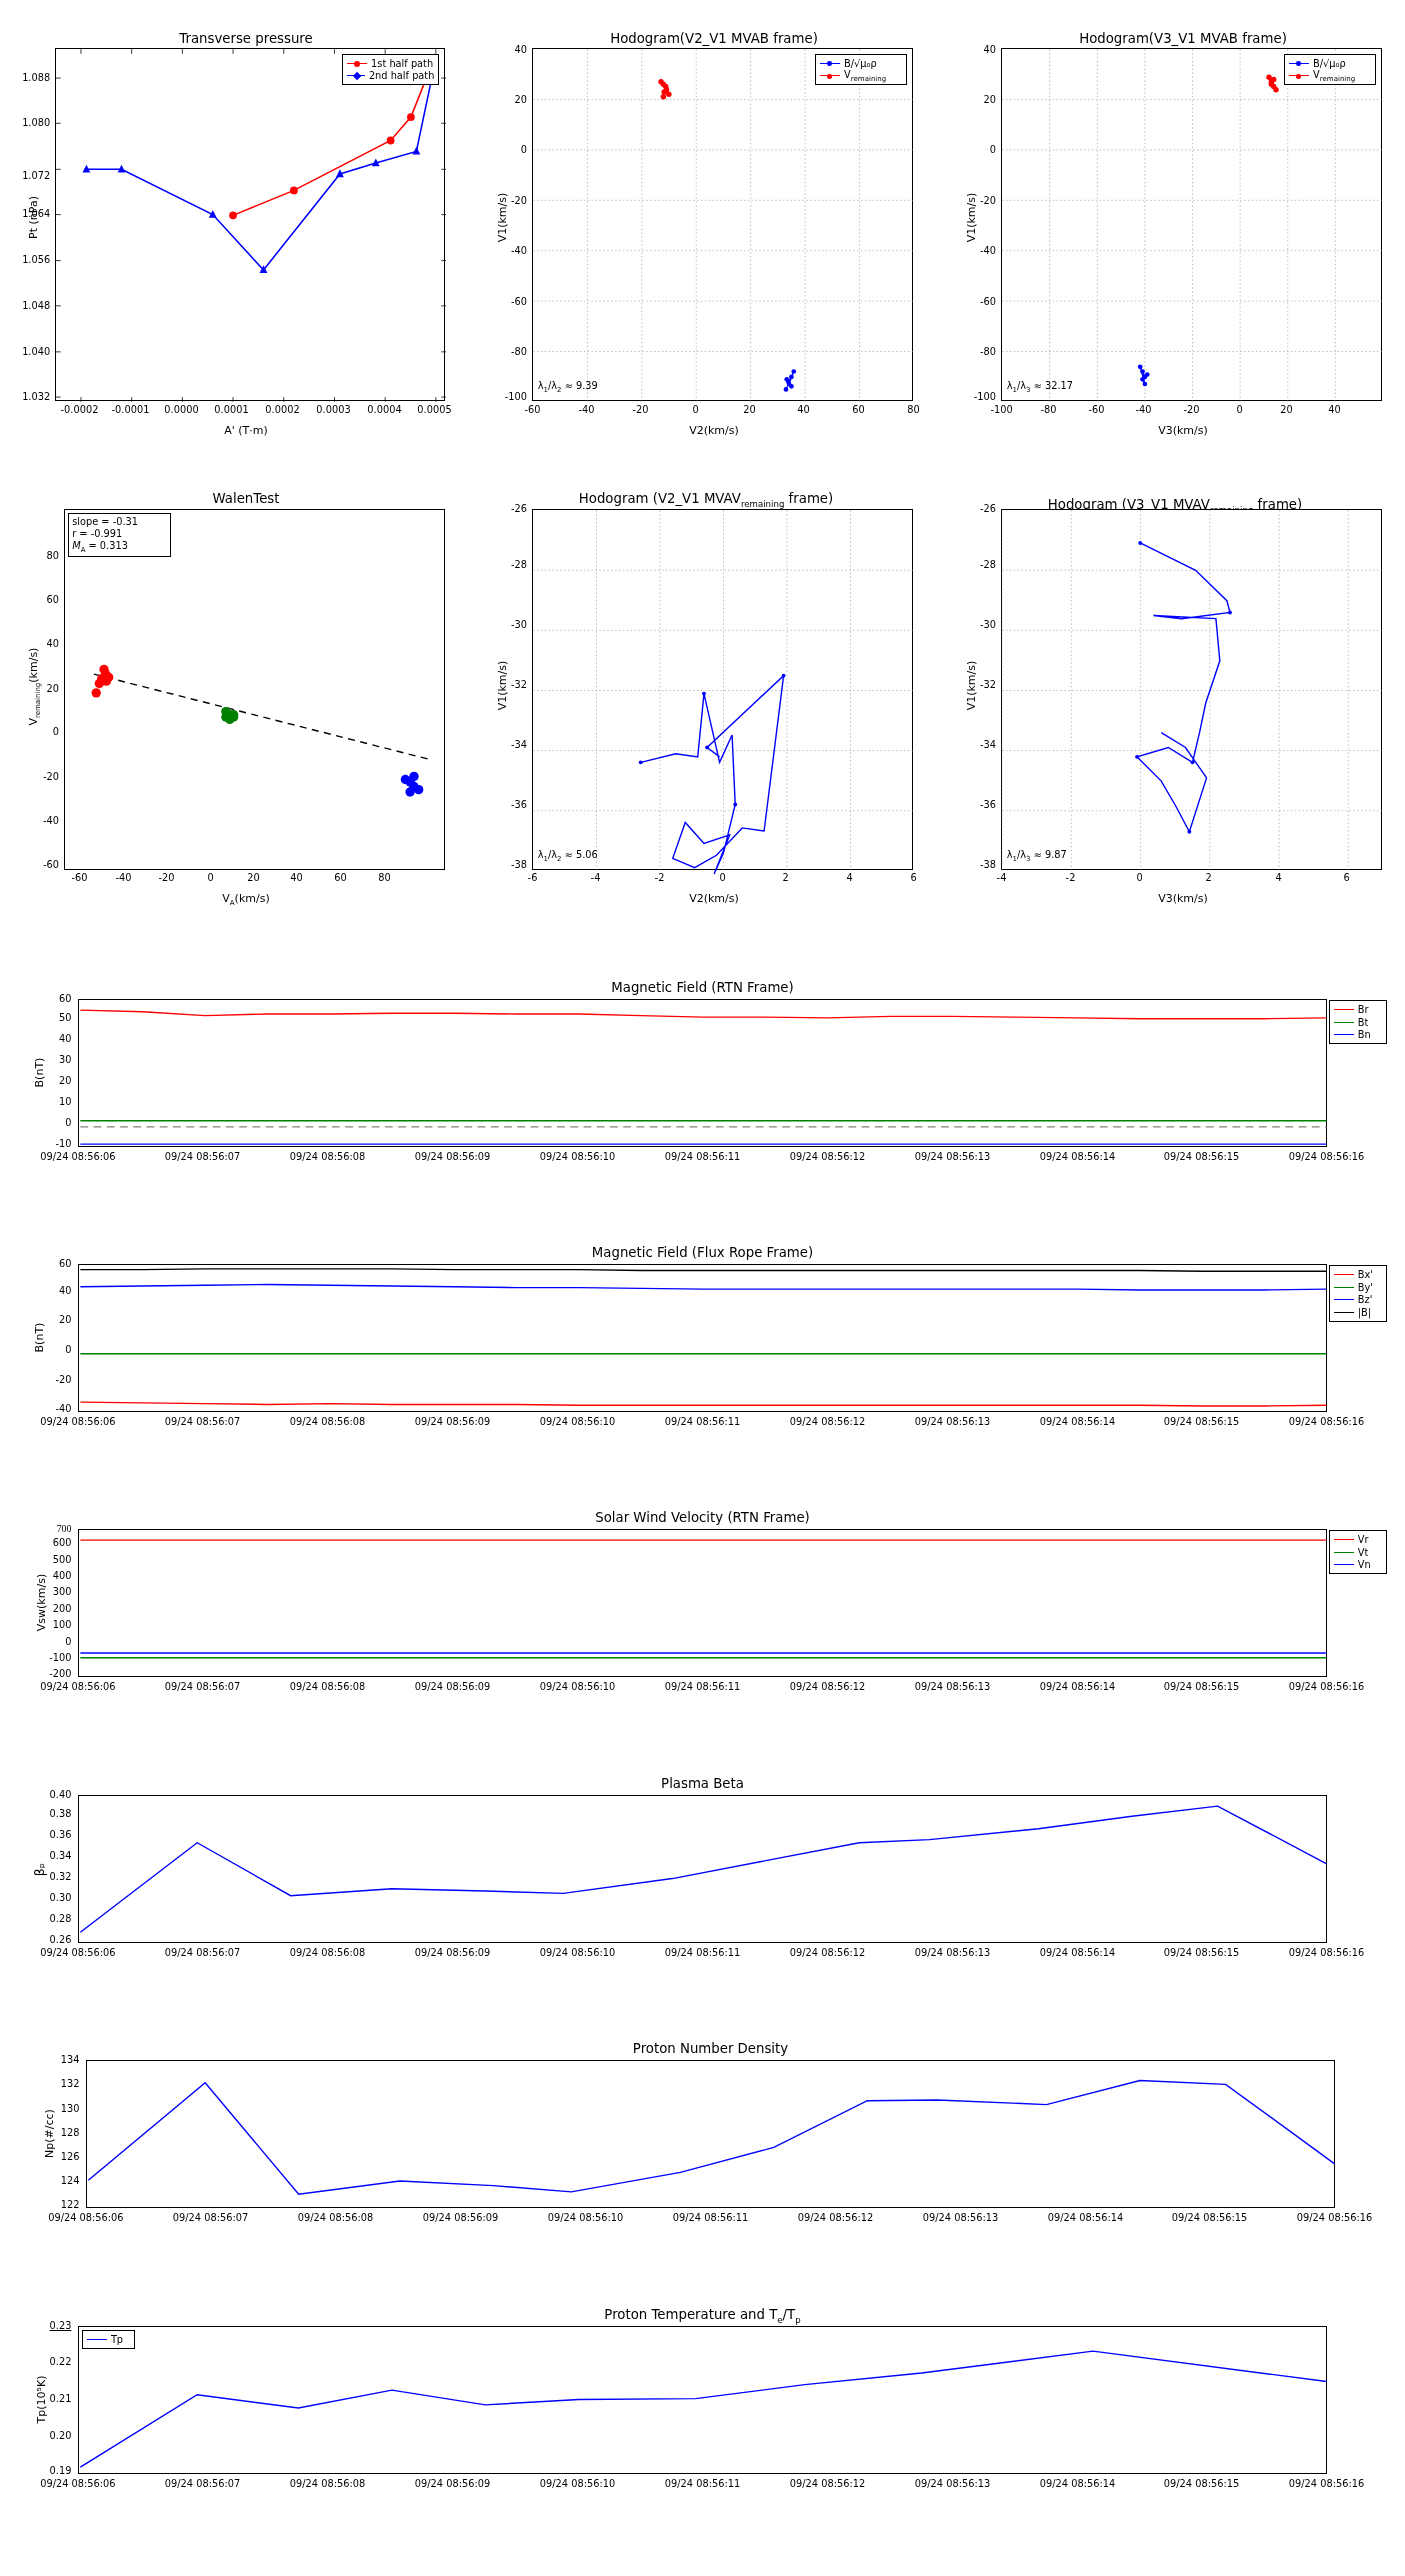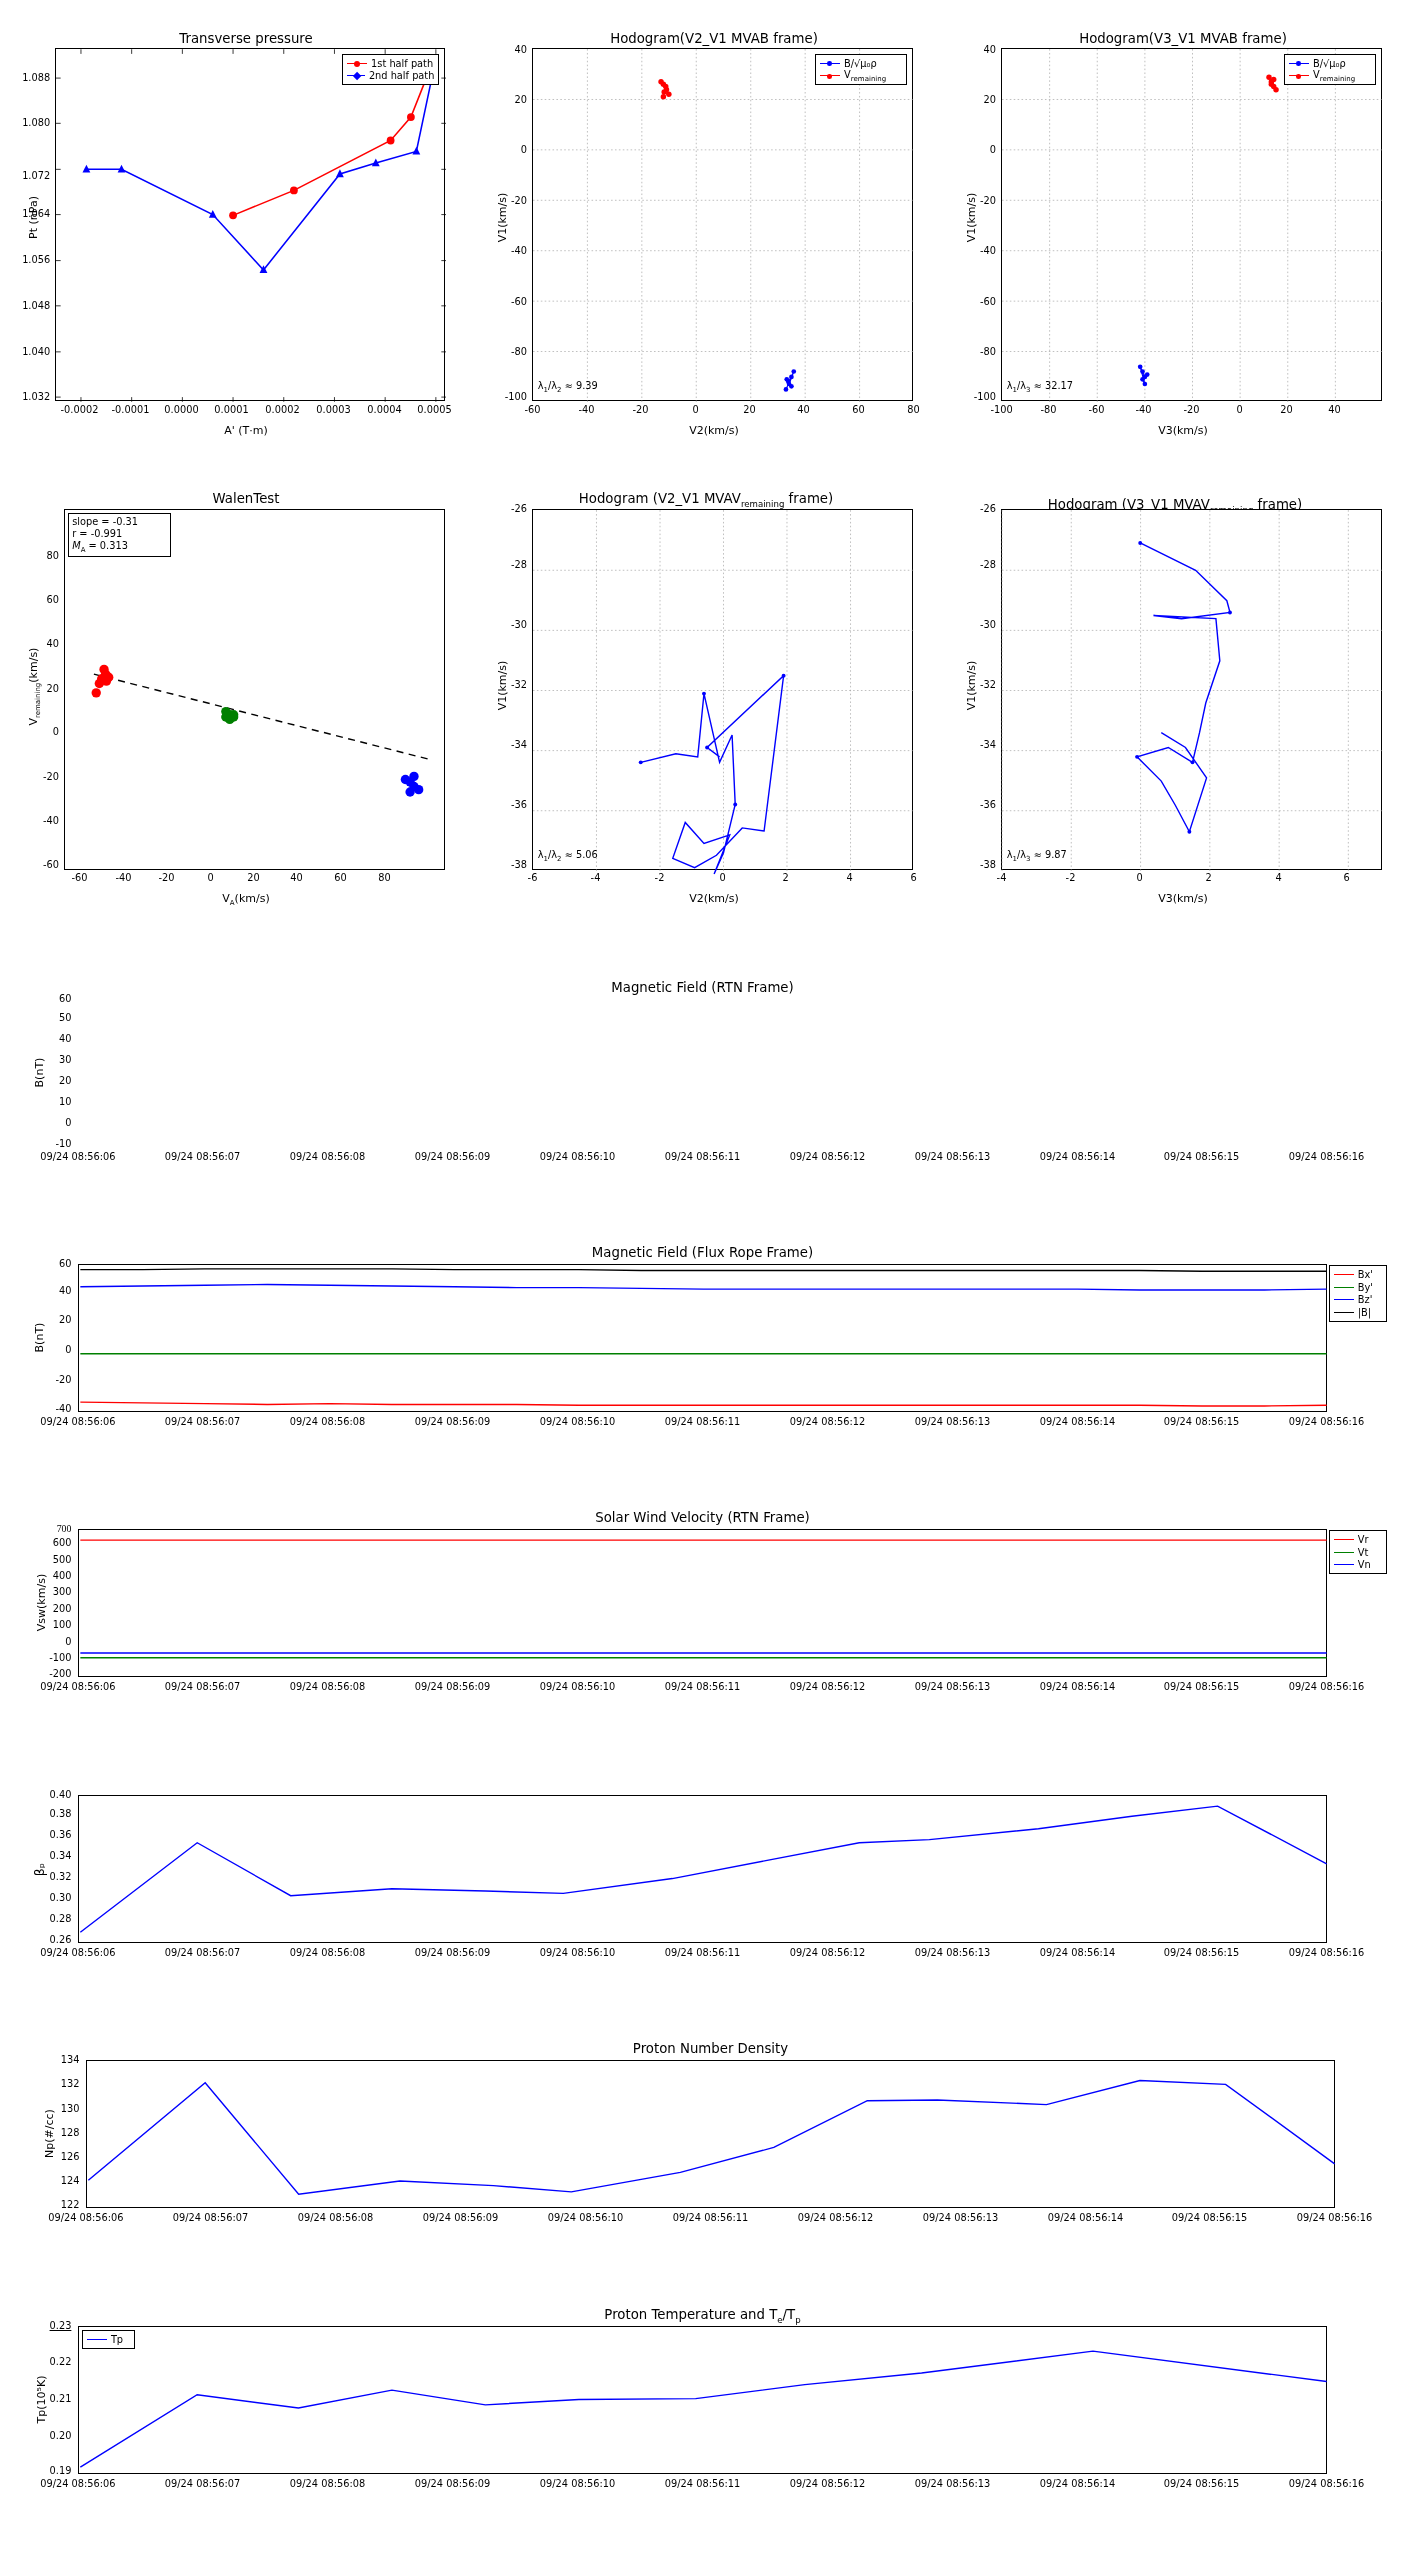--- a/index.html
+++ b/index.html
@@ -414,20 +414,42 @@
     <div class="tickx" style="left:110px;top:404px;width:47px;">-2</div>
     <div class="tickx" style="left:179px;top:404px;width:47px;">0</div>
     <div class="tickx" style="left:248px;top:404px;width:47px;">2</div>
     <div class="tickx" style="left:318px;top:404px;width:47px;">4</div>
     <div class="tickx" style="left:386px;top:404px;width:47px;">6</div>
   </div>
 
   <div class="panel" style="left:0;top:980px;width:1405px;height:203px;">
     <div class="ptitle" style="left:78px;top:0;width:1249px;">Magnetic Field (RTN Frame)</div>
     <div class="ylab" style="left:-3.9px;top:86px;width:86px;text-align:center;transform:rotate(-90deg);">B(nT)</div>
+    <div class="axes" style="left:78px;top:19px;width:1249px;height:148px;">
+      <svg width="1249" height="148" viewBox="0 0 1600 190">
+        <line x1="0" y1="163" x2="1600" y2="163" stroke="#808080" stroke-width="1.6" stroke-dasharray="10,7"></line>
+        <polyline fill="none" stroke="#ff0000" stroke-width="1.8" points="0,13 80,15 160,20 240,18 320,18 400,17 480,17 560,18 640,18 720,20 800,22 880,22 960,23 1040,21 1120,21 1200,22 1280,23 1360,24 1440,24 1520,24 1600,23"></polyline>
+        <polyline fill="none" stroke="#008000" stroke-width="1.8" points="0,155 160,155 320,155 480,155 640,155 800,155 960,155 1120,155 1280,155 1440,155 1600,155"></polyline>
+        <polyline fill="none" stroke="#0000ff" stroke-width="1.8" points="0,185 160,185 320,185 480,185 640,185 800,185 960,185 1120,185 1280,185 1440,185 1600,185"></polyline>
+      </svg>
+      <div class="legend" style="right:-61px;top:0;width:58px;">
+        <div class="legrow">
+            <span class="legline" style="border-color:#ff0000;"></span>
+            <span>Br</span>
+          </div>
+        <div class="legrow">
+            <span class="legline" style="border-color:#008000;"></span>
+            <span>Bt</span>
+          </div>
+        <div class="legrow">
+            <span class="legline" style="border-color:#0000ff;"></span>
+            <span>Bn</span>
+          </div>
+      </div>
+    </div>
     <div class="tick" style="left:23.4px;top:158px;width:48px;text-align:right;">-10</div>
     <div class="tick" style="left:23.4px;top:137px;width:48px;text-align:right;">0</div>
     <div class="tick" style="left:23.4px;top:116px;width:48px;text-align:right;">10</div>
     <div class="tick" style="left:23.4px;top:95px;width:48px;text-align:right;">20</div>
     <div class="tick" style="left:23.4px;top:74px;width:48px;text-align:right;">30</div>
     <div class="tick" style="left:23.4px;top:53px;width:48px;text-align:right;">40</div>
     <div class="tick" style="left:23.4px;top:32px;width:48px;text-align:right;">50</div>
     <div class="tick" style="left:23.4px;top:13.3px;width:48px;text-align:right;">60</div>
     <div class="tickx" style="left:23.4px;top:171px;width:109px;">09/24 08:56:06</div>
     <div class="tickx" style="left:148px;top:171px;width:109px;">09/24 08:56:07</div>
@@ -531,20 +553,21 @@
     <div class="tickx" style="left:523px;top:171px;width:109px;">09/24 08:56:10</div>
     <div class="tickx" style="left:648px;top:171px;width:109px;">09/24 08:56:11</div>
     <div class="tickx" style="left:773px;top:171px;width:109px;">09/24 08:56:12</div>
     <div class="tickx" style="left:898px;top:171px;width:109px;">09/24 08:56:13</div>
     <div class="tickx" style="left:1023px;top:171px;width:109px;">09/24 08:56:14</div>
     <div class="tickx" style="left:1147px;top:171px;width:109px;">09/24 08:56:15</div>
     <div class="tickx" style="left:1272px;top:171px;width:109px;">09/24 08:56:16</div>
   </div>
 
   <div class="panel" style="left:0;top:1776px;width:1405px;height:203px;">
+    <div class="ptitle" style="left:78px;top:0;width:1249px;">Plasma Beta</div>
     <div class="ylab" style="left:-3.9px;top:86px;width:86px;text-align:center;transform:rotate(-90deg);font-size:12.5px;">βₚ</div>
     <div class="axes" style="left:78px;top:19px;width:1249px;height:148px;">
       <svg width="1249" height="148" viewBox="0 0 1600 190">
         <polyline fill="none" stroke="#0000ff" stroke-width="1.8" points="0,175 150,60 270,128 400,119 520,122 620,125 760,106 880,83 1000,60 1090,56 1230,42 1350,26 1460,13 1600,87"></polyline>
       </svg>
     </div>
     <div class="tick" style="left:23.4px;top:158px;width:48px;text-align:right;">0.26</div>
     <div class="tick" style="left:23.4px;top:137px;width:48px;text-align:right;">0.28</div>
     <div class="tick" style="left:23.4px;top:116px;width:48px;text-align:right;">0.30</div>
     <div class="tick" style="left:23.4px;top:95px;width:48px;text-align:right;">0.32</div>

